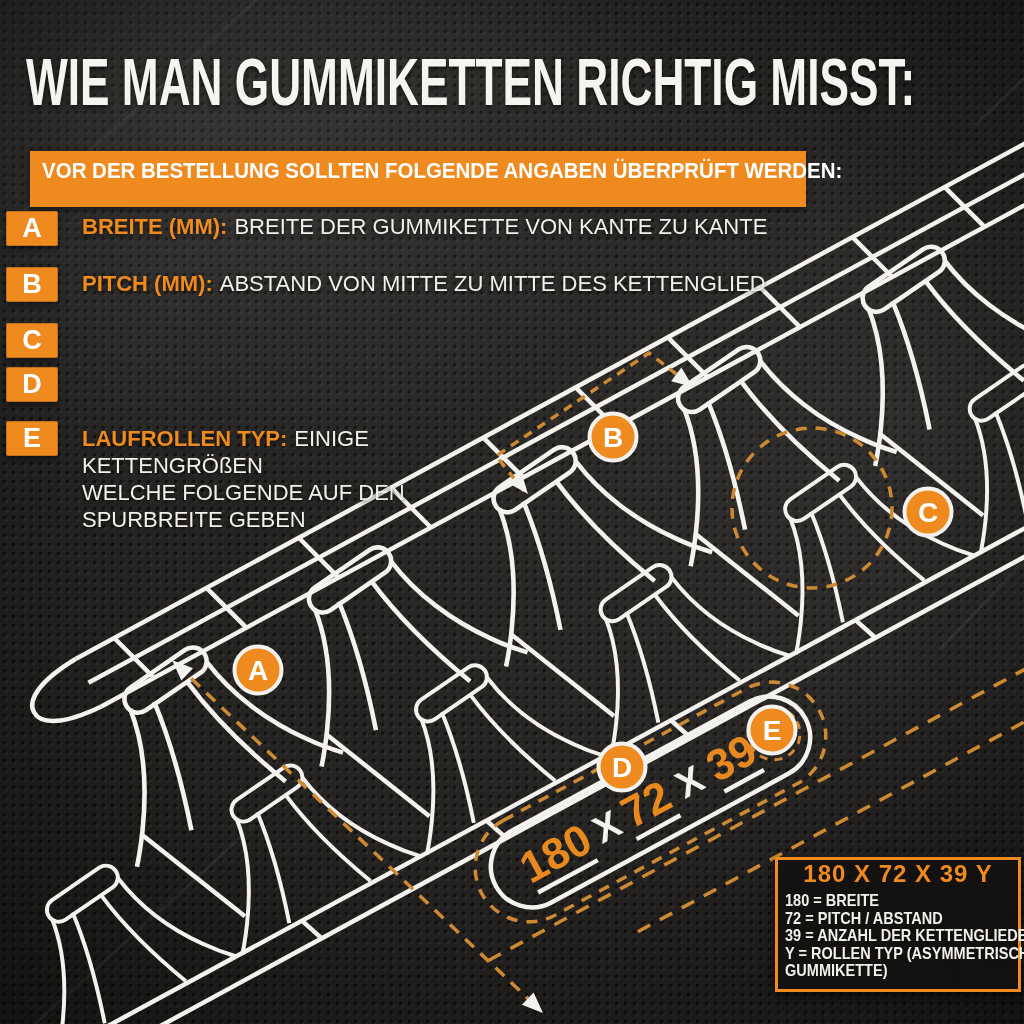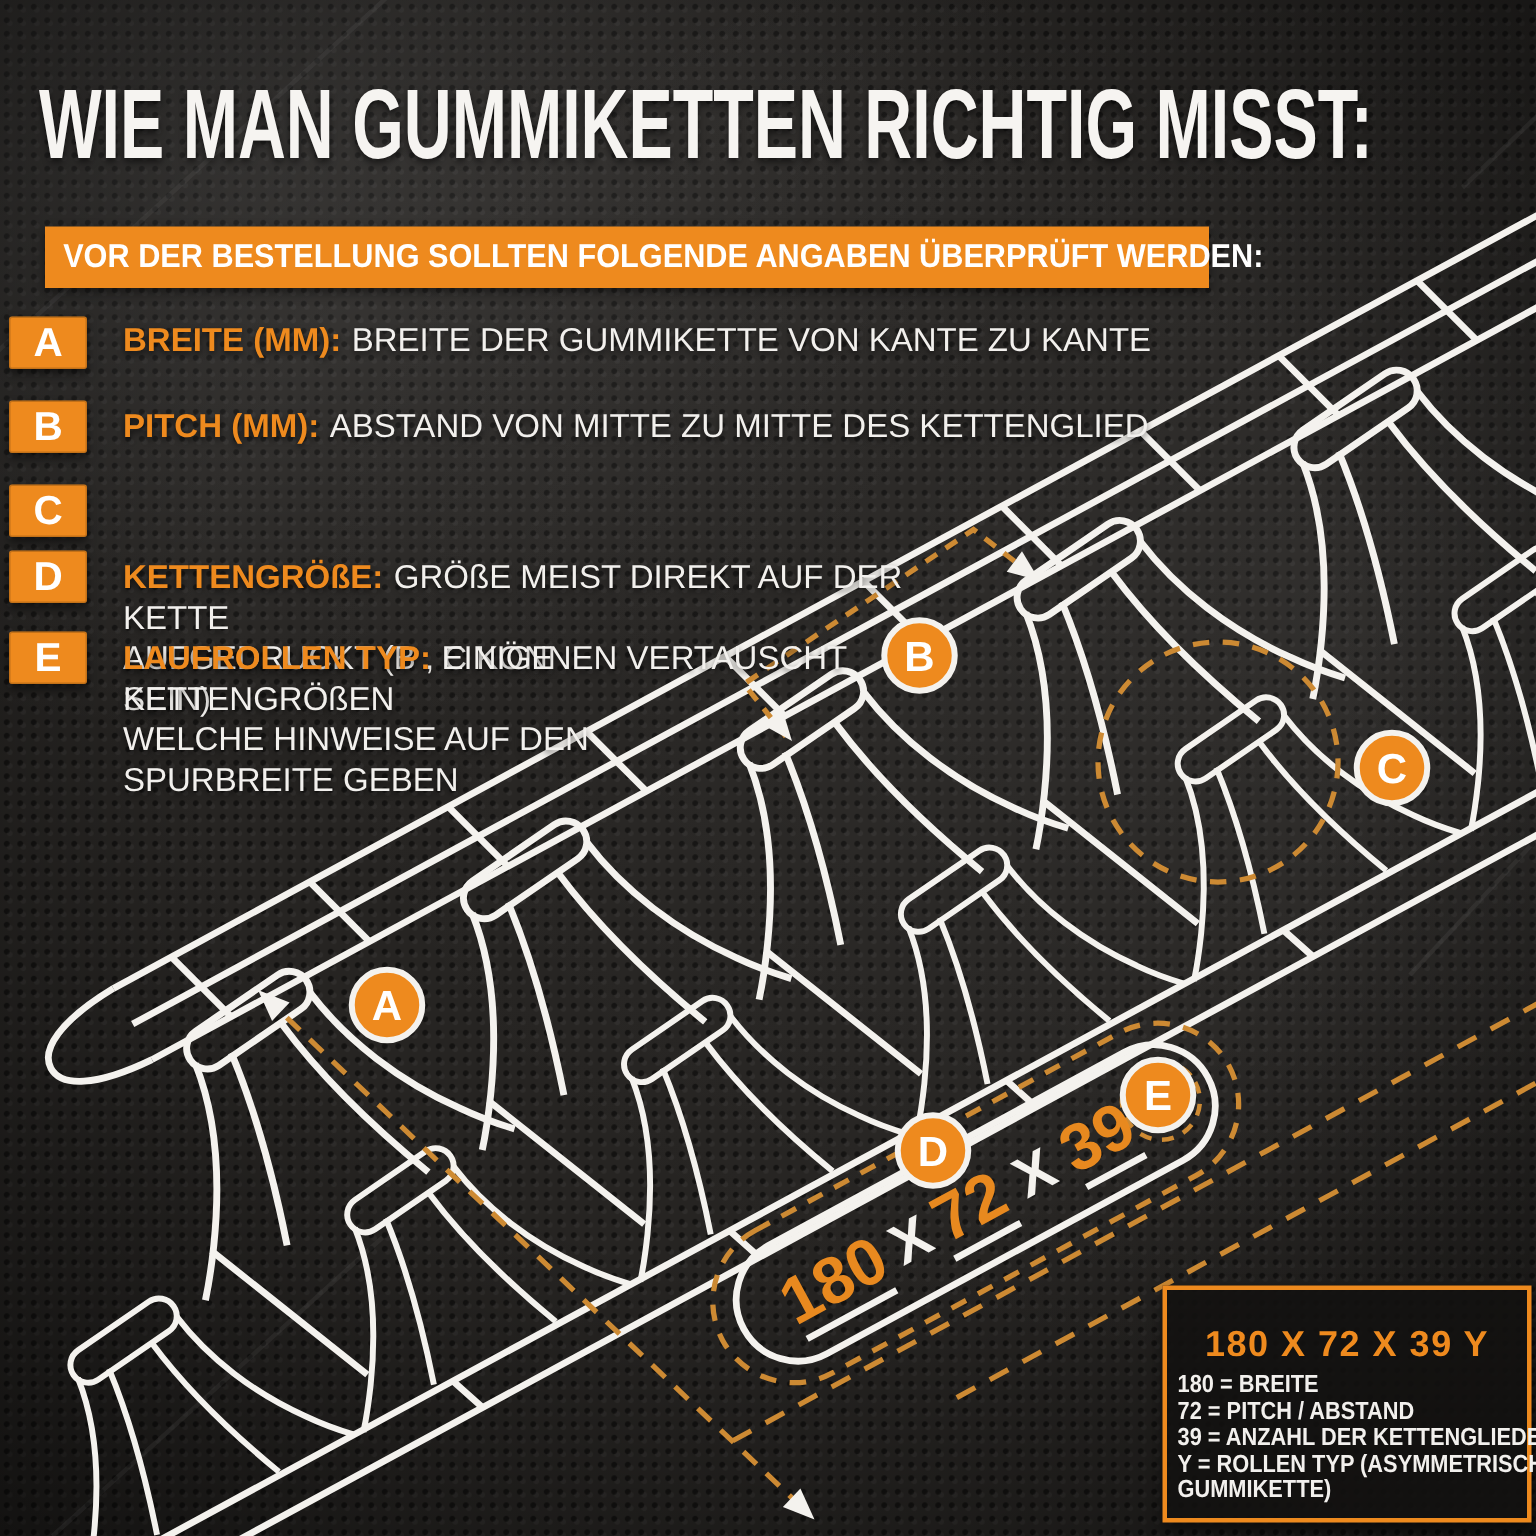--- a/index.html
+++ b/index.html
@@ -18,21 +18,21 @@
   }
   .abs{position:absolute;}
   svg{position:absolute;left:0;top:0;}
   .title{
     left:26px;top:44px;width:1000px;
     color:#f6f4f1;font-weight:bold;font-size:66px;letter-spacing:0px;
     transform:scaleX(0.67);transform-origin:left top;white-space:nowrap;
     text-shadow:0 3px 6px rgba(0,0,0,0.55);
   }
   .banner{
-    left:30px;top:151px;width:776px;height:41px;background:#ee8a1e;
+    left:30px;top:151px;width:776px;height:56px;background:#ee8a1e;
     box-shadow:0 3px 7px rgba(0,0,0,0.45);
   }
   .banner span{
     display:block;padding:7px 0 0 13px;color:#fff;font-weight:bold;font-size:22px;
     transform:scaleX(0.93);transform-origin:left top;white-space:nowrap;
   }
   .badge{
     left:6px;width:52px;height:35px;background:#ee8a1e;border-radius:2px;
     color:#fff;font-weight:bold;font-size:27px;text-align:center;line-height:35px;
     box-shadow:0 3px 6px rgba(0,0,0,0.5), inset 0 0 0 1px rgba(0,0,0,0.18);
@@ -49,21 +49,21 @@
     border:3px solid #ee8a1e;background:rgba(18,17,16,0.88);
     box-shadow:0 4px 10px rgba(0,0,0,0.6);
   }
   .example .hdr{
     background:#ee8a1e;height:40px;color:#fff;font-weight:bold;font-size:28px;
     text-align:center;line-height:40px;transform-origin:center;letter-spacing:0.5px;
   }
   .example .hdr span{display:inline-block;transform:scaleX(0.82);}
   .example .code{
     color:#ee8a1e;font-weight:bold;font-size:24px;text-align:center;
-    padding-top:23px;letter-spacing:1px;
+    padding-top:0;letter-spacing:1px;
   }
   .example .legend{
     color:#f2f0ed;font-size:16.5px;line-height:17.5px;font-weight:bold;
     padding:4px 0 9px 8px;transform:scaleX(0.88);transform-origin:left top;
     white-space:nowrap;width:260px;
   }
   .example .legend div{display:block;}
 </style>
 </head>
 <body>
@@ -181,27 +181,23 @@
   <div class="abs badge" style="top:323px">C</div>
   <div class="abs badge" style="top:367px">D</div>
   <div class="abs badge" style="top:421px">E</div>
 
   <div class="abs item" style="top:213px">
     <span class="lab">BREITE (MM):</span><span>BREITE DER GUMMIKETTE VON KANTE ZU KANTE</span>
   </div>
   <div class="abs item" style="top:270px">
     <span class="lab">PITCH (MM):</span><span>ABSTAND VON MITTE ZU MITTE DES KETTENGLIED</span>
   </div>
-  <div class="abs item wrap" style="top:371px;width:540px">
-    <span class="lab">KETTENGRÖßE:</span><span>GRÖßE MEIST DIREKT AUF DER KETTE</span>
-    <span class="ln">AUFGEDRUCKT (B , C KÖNNEN VERTAUSCHT SEIN)</span>
-  </div>
   <div class="abs item wrap" style="top:425px;width:430px">
     <span class="lab">LAUFROLLEN TYP:</span><span>EINIGE KETTENGRÖßEN</span>
-    <span class="ln">WELCHE HINWEISE AUF DEN</span>
+    <span class="ln">WELCHE FOLGENDE AUF DEN</span>
     <span class="ln">SPURBREITE GEBEN</span>
   </div>
 
   <div class="abs example">
     <div class="code">180 X 72 X 39 Y</div>
     <div class="legend">
       <div>180 = BREITE</div>
       <div>72 = PITCH / ABSTAND</div>
       <div>39 = ANZAHL DER KETTENGLIEDER</div>
       <div>Y = ROLLEN TYP (ASYMMETRISCHE</div>

